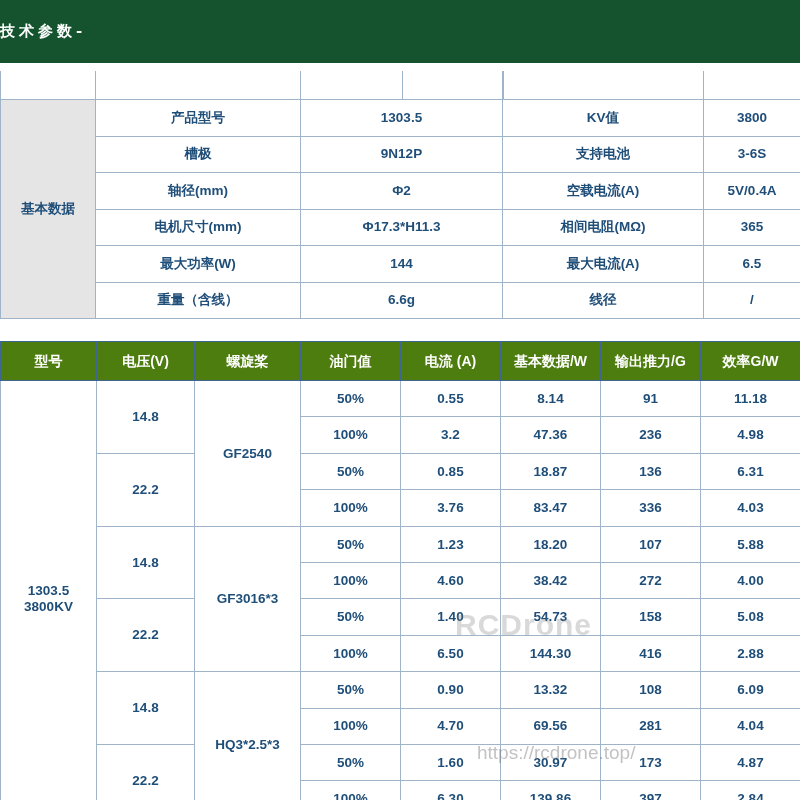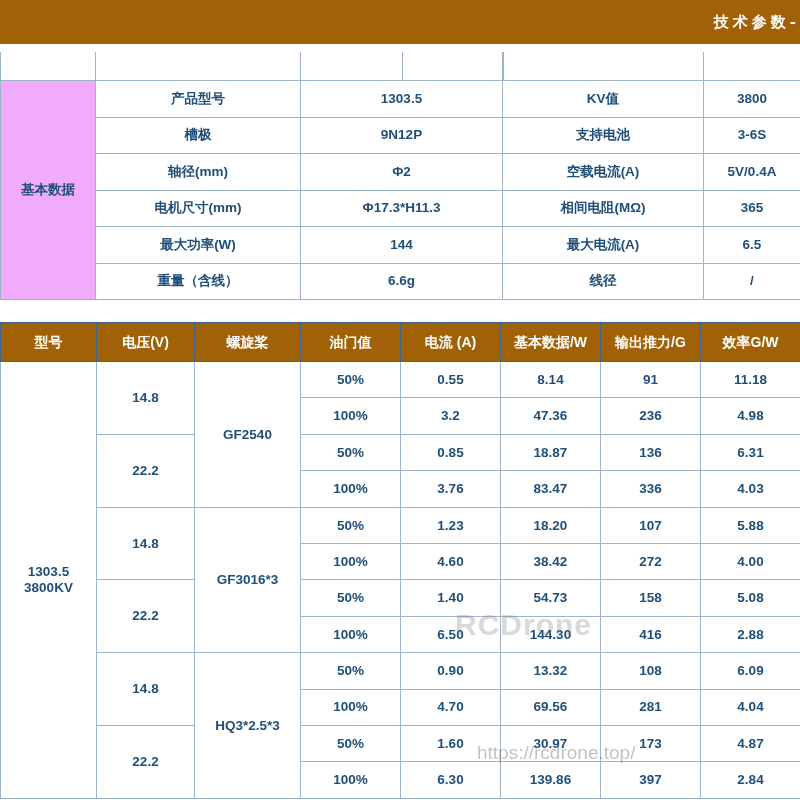--- a/index.html
+++ b/index.html
@@ -17,25 +17,25 @@
   }
 
   .page {
     position: relative;
     width: 800px;
     height: 800px;
   }
 
   
   .title-bar {
-    height: 44px;
-    background: #a16207;
+    height: 63px;
+    background: #14532d;
     display: flex;
     align-items: center;
-    justify-content: flex-end;
+    justify-content: flex-start;
   }
   .title-bar .title-text {
     color: #ffffff;
     font-size: 15px;
     font-weight: bold;
     letter-spacing: 4px;
     font-family: "DejaVu Serif", serif;
   }
 
   
@@ -61,35 +61,35 @@
     margin-top: 8px;
   }
   .spec-table td {
     height: 35.5px;
   }
   .spec-table .blank-row td {
     height: 28px;
     border-top: none;
   }
   .spec-table .lbl {
-    background: #f0abfc;
+    background: #e5e5e5;
   }
   .spec-table .val {
     font-weight: bold;
   }
 
   
   .gap {
     height: 22px;
     background: #ffffff;
   }
 
   
   .data-table thead th {
-    background: #a16207;
+    background: #4d7c0f;
     color: #ffffff;
     font-size: 14px;
     height: 38px;
     border: 1px solid #3f6592;
     font-weight: bold;
   }
   .data-table td {
     height: 35.4px;
     font-size: 13.5px;
   }

